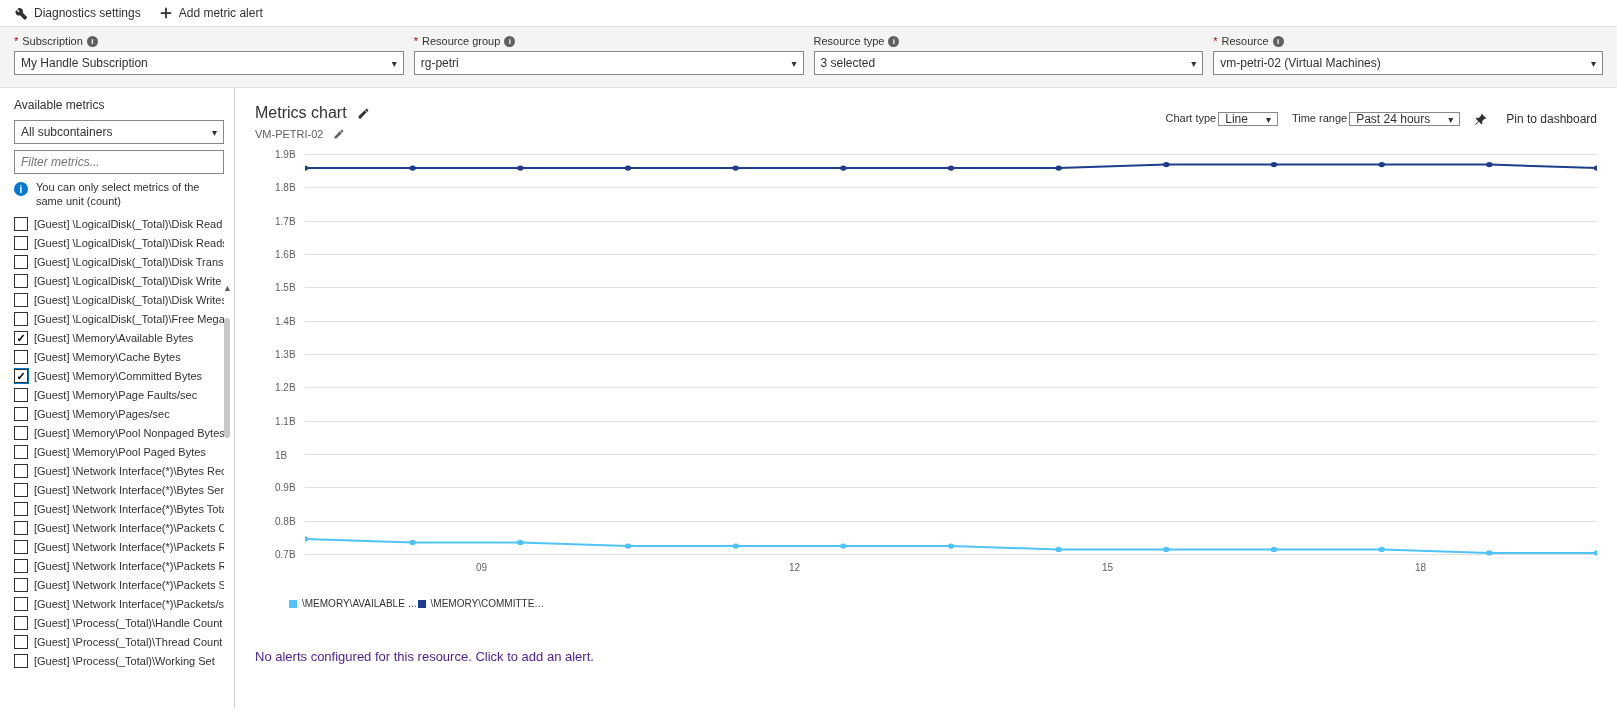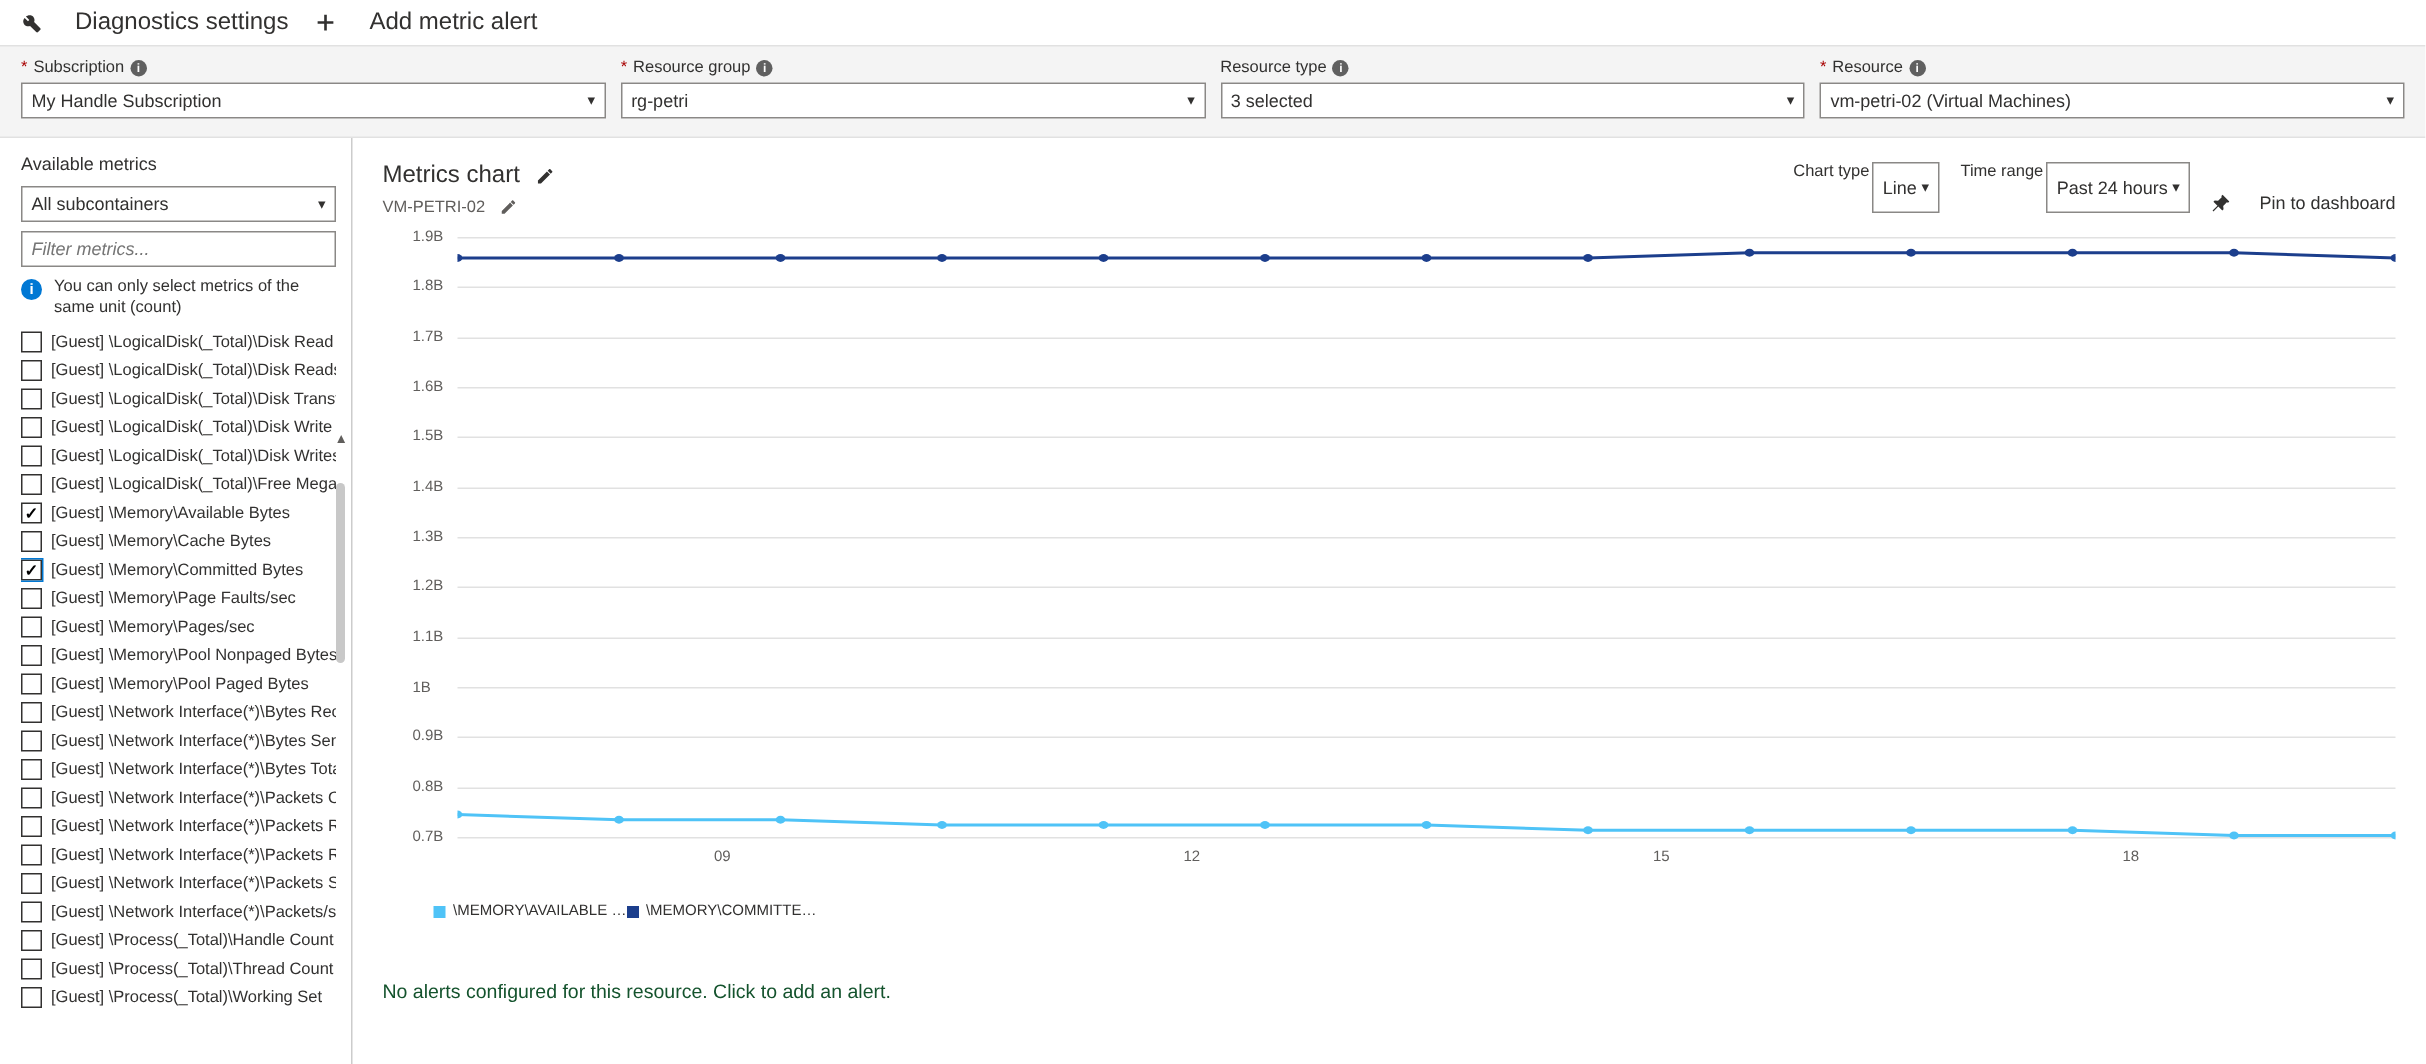--- a/index.html
+++ b/index.html
@@ -1,18 +1,18 @@
 <!DOCTYPE html>
 <html><head>
 <meta charset="utf-8">
 <style>
 *{box-sizing:border-box;margin:0;padding:0;font-family:"Segoe UI",Arial,sans-serif}
 body{background:#fff;color:#323130;font-size:12px;width:1617px}
 .toolbar{display:flex;align-items:center;gap:18px;padding:6px 14px}
-.tool-btn{display:flex;align-items:center;gap:22px;font-size:16px;cursor:pointer}
+.tool-btn{display:flex;align-items:center;gap:6px;font-size:12px;cursor:pointer}
 .tool-btn svg{width:14px;height:14px}
 .filters{display:flex;gap:10px;padding:8px 14px 12px;background:#f4f4f4;border-top:1px solid #e1e1e1;border-bottom:1px solid #e1e1e1}
 .fcol{flex:1;display:flex;flex-direction:column;gap:4px}
 .flabel{font-size:11px;color:#323130;display:flex;align-items:center;gap:4px}
 .req{color:#a80000}
 .info-icon{display:inline-flex;width:11px;height:11px;border-radius:50%;background:#606060;color:#fff;font-size:8px;align-items:center;justify-content:center;font-weight:bold}
 .dd{height:24px;border:1px solid #8a8886;background:#fff;display:flex;align-items:center;justify-content:space-between;padding:0 6px;font-size:12px;cursor:pointer}
 .chev{font-size:10px;color:#323130}
 .main{display:flex}
 .side{width:235px;padding:10px 12px 10px 14px;border-right:1px solid #ccc;height:620px;overflow:hidden;position:relative}
@@ -30,32 +30,32 @@
 .scroll-ind{position:absolute;right:4px;top:230px;width:6px;height:120px;background:#c8c8c8;border-radius:3px}
 .arrow-up{position:absolute;right:2px;top:195px;font-size:9px;color:#605e5c}
 .content{flex:1;padding:16px 20px 10px 20px;position:relative}
 .ctitle{display:flex;align-items:center;gap:10px;margin-bottom:6px}
 .ctitle h2{font-size:16px;font-weight:400}
 .edit-icon{cursor:pointer}
 .csub{display:flex;align-items:center;gap:10px;font-size:11px;color:#605e5c;margin-bottom:14px}
 .chart-ctrl{position:absolute;right:20px;top:16px;display:flex;align-items:flex-end;gap:14px}
 .ctrl-col{display:flex;flex-direction:row;gap:2px}
 .ctrl-label{font-size:11px;color:#323130}
-.ctrl-dd{height:34px;border:1px solid #8a8886;background:#fff;display:flex;align-items:center;justify-content:space-between;padding:0 6px;font-size:12px;cursor:pointer;gap:3px}
+.ctrl-dd{height:14px;border:1px solid #8a8886;background:#fff;display:flex;align-items:center;justify-content:space-between;padding:0 6px;font-size:12px;cursor:pointer;gap:18px}
 .pin{display:flex;align-items:flex-end;gap:19px;font-size:12px;cursor:pointer;height:22px}
 .chart-area{position:relative;height:440px;margin-left:20px}
 .ygrid{position:absolute;left:30px;right:0;border-top:1px solid #e1e1e1;height:0}
 .ylab{position:absolute;left:0;font-size:10px;color:#605e5c;transform:translateY(-50%)}
 svg.plot{position:absolute;left:30px;top:0;right:0;height:420px;width:calc(100% - 30px)}
 .xlabels{position:absolute;left:30px;right:0;top:408px;display:flex;justify-content:space-between;font-size:10px;color:#605e5c;padding:0 20px}
 .xlabels span{flex:1;text-align:center}
 .legend{display:flex;margin-left:34px;margin-top:4px;font-size:10px}
 .legend-item{display:flex;align-items:center;gap:5px}
 .sw{width:8px;height:8px}
-.alert-link{color:#14532d;font-size:13px;margin-top:40px;margin-left:0;cursor:pointer}
+.alert-link{color:#4c1d95;font-size:13px;margin-top:40px;margin-left:0;cursor:pointer}
 </style>
 </head>
 <body>
 
 <div class="toolbar">
   <div class="tool-btn">
     <svg viewBox="0 0 16 16">
         <path fill="#323130" d="M14.7 12.3 10 7.6c.3-.7.4-1.5.2-2.3-.3-1.4-1.4-2.5-2.8-2.8C6 2.2 4.7 2.6 3.8 3.5l2.5 2.5-1 1L2.8 4.5C1.9 5.4 1.5 6.7 1.8 8c.3 1.4 1.4 2.5 2.8 2.8.8.2 1.6.1 2.3-.2l4.7 4.7c.4.4 1 .4 1.4 0l1.7-1.7c.4-.3.4-1 0-1.3z"></path>
       </svg>
     <span>Diagnostics settings</span>

